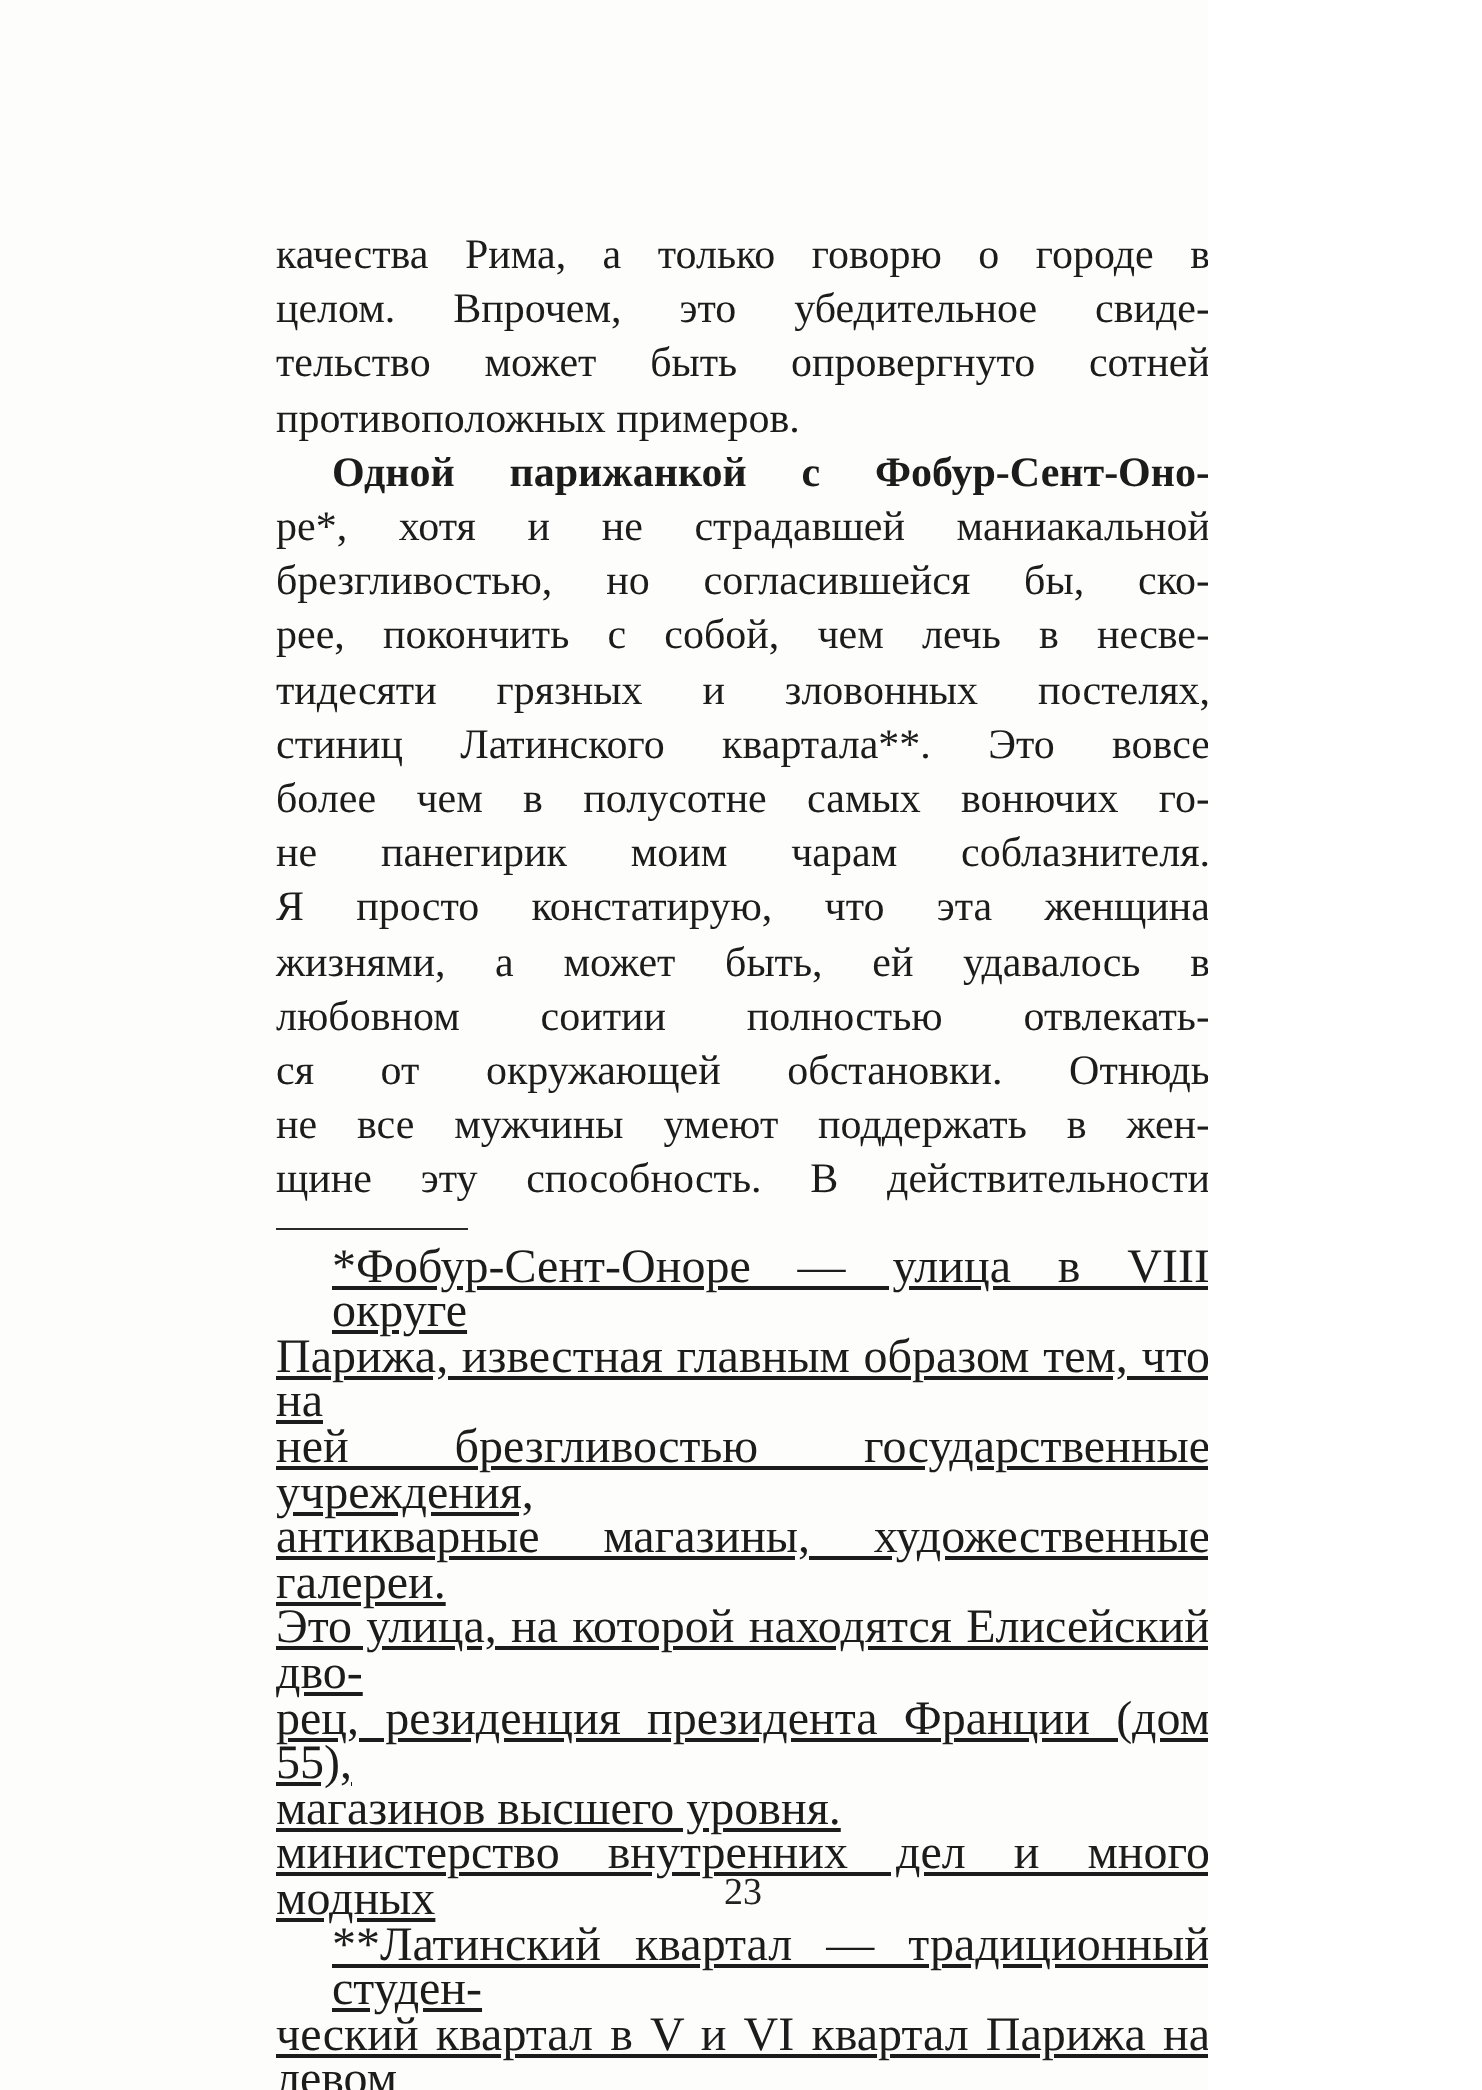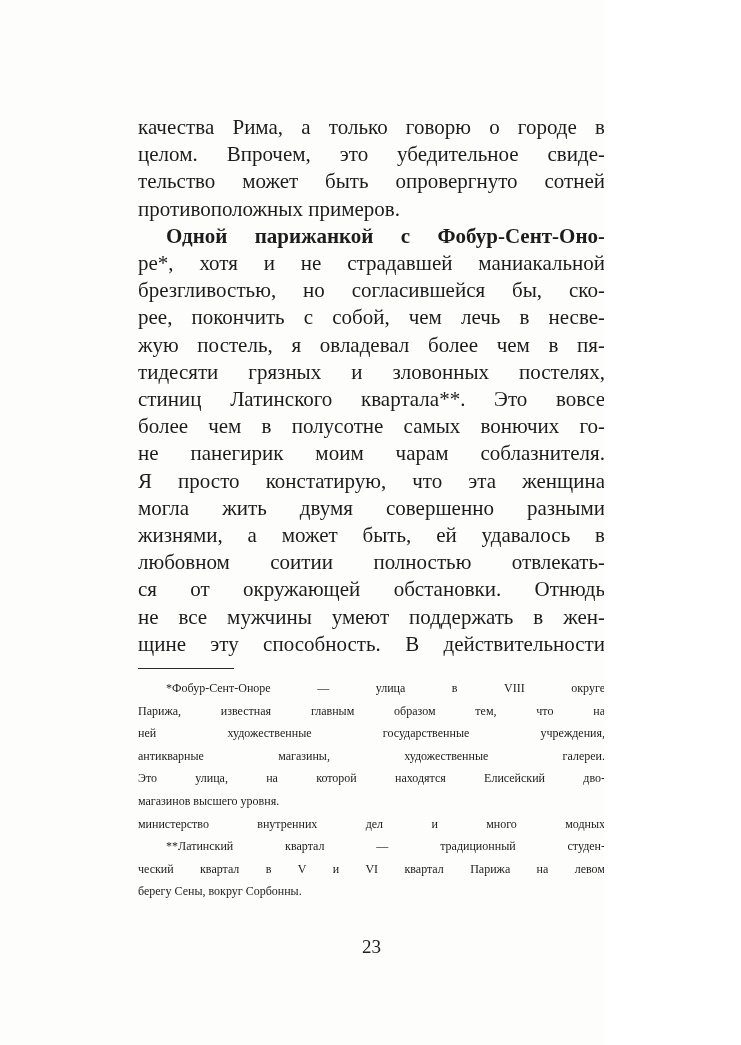--- a/index.html
+++ b/index.html
@@ -29,24 +29,25 @@
   .bline.indent { padding-left: 28px; font-weight: bold; }
   .i { }
   .fnrule {
     width: 96px;
     height: 0;
     border-top: 1.6px solid #2b2b2b;
     margin-top: 10px;
   }
   .footnotes { margin-top: 8px; }
   .fline {
-    font-size: 12px;
+    font-size: 24px;
     line-height: 22.6px;
     text-align: justify;
     text-align-last: justify;
+    text-decoration: underline;
   }
   .fline.end { text-align-last: left; }
   .fline.indent { padding-left: 28px; }
   .pagenum {
     position: absolute;
     top: 936px;
     left: 138px;
     width: 467px;
     text-align: center;
     font-size: 19px;
@@ -61,48 +62,47 @@
 
     <div class="body">
       <div class="bline">качества Рима, а только говорю о городе в</div>
       <div class="bline">целом. Впрочем, это убедительное свиде-</div>
       <div class="bline">тельство может быть опровергнуто сотней</div>
       <div class="bline end">противоположных примеров.</div>
       <div class="bline indent">Одной парижанкой с Фобур-Сент-Оно-</div>
       <div class="bline">ре*, хотя и не страдавшей маниакальной</div>
       <div class="bline">брезгливостью, но согласившейся бы, ско-</div>
       <div class="bline">рее, покончить с собой, чем лечь в несве-</div>
-      <div class="bline">жую постель, я овладевал более чем в пя-</div>
       <div class="bline">тидесяти грязных и зловонных постелях,</div>
       <div class="bline">стиниц Латинского квартала**. Это вовсе</div>
       <div class="bline">более чем в полусотне самых вонючих го-</div>
       <div class="bline">не панегирик моим чарам соблазнителя.</div>
       <div class="bline">Я просто констатирую, что эта женщина</div>
-      <div class="bline">могла жить двумя совершенно разными</div>
       <div class="bline">жизнями, а может быть, ей удавалось в</div>
       <div class="bline">любовном соитии полностью отвлекать-</div>
       <div class="bline">
         <span>ся от окружающей обстановки. </span><span class="i">Отнюдь</span>
       </div>
       <div class="bline">
         <span class="i">не все мужчины умеют поддержать в жен-</span>
       </div>
       <div class="bline">
         <span class="i">щине эту способность.</span><span> В действительности</span>
       </div>
     </div>
 
     <div class="fnrule"></div>
 
     <div class="footnotes">
       <div class="fline indent">*Фобур-Сент-Оноре — улица в VIII округе</div>
       <div class="fline">Парижа, известная главным образом тем, что на</div>
-      <div class="fline">ней художественные государственные учреждения,</div>
+      <div class="fline">ней брезгливостью государственные учреждения,</div>
       <div class="fline">антикварные магазины, художественные галереи.</div>
       <div class="fline">Это улица, на которой находятся Елисейский дво-</div>
+      <div class="fline">рец, резиденция президента Франции (дом 55),</div>
       <div class="fline end">магазинов высшего уровня.</div>
       <div class="fline">министерство внутренних дел и много модных</div>
       <div class="fline indent">**Латинский квартал — традиционный студен-</div>
       <div class="fline">ческий квартал в V и VI квартал Парижа на левом</div>
       <div class="fline end">берегу Сены, вокруг Сорбонны.</div>
     </div>
 
   </div>
 
   <div class="pagenum">23</div>

